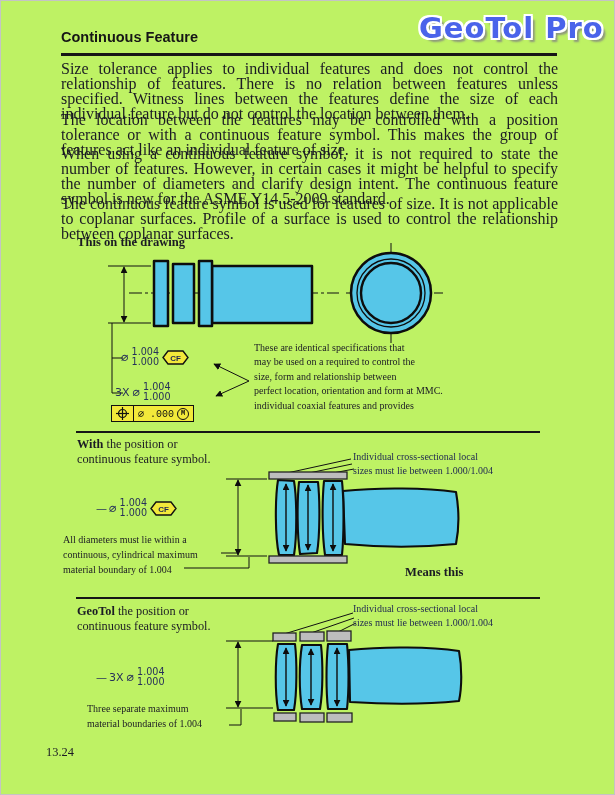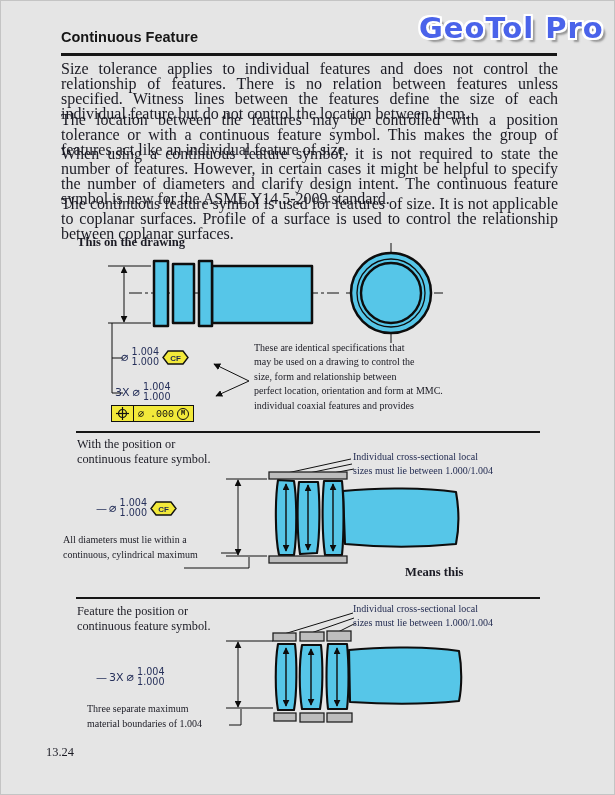--- a/index.html
+++ b/index.html
@@ -1,36 +1,36 @@
 <!DOCTYPE html>
 <html><head>
 <meta charset="utf-8">
 <style>
   html,body{margin:0;padding:0;background:#ffffff;}
-  .page{position:relative;width:615px;height:795px;background:#e5e5e5;overflow:hidden;
+  .page{position:relative;width:615px;height:795px;background:#bef264;overflow:hidden;
         border:1px solid #c4c4c4;box-sizing:border-box;
         font-family:"Liberation Serif",serif;color:#1b1b24;}
   .abs{position:absolute;}
 
   
   .title{left:60px;top:28px;font-family:"Liberation Sans",sans-serif;font-weight:bold;
          font-size:14.5px;color:#161616;}
   .title-rule{left:60px;top:52px;width:496px;height:3px;background:#161616;}
   .logo{left:418px;top:10px;font-family:"DejaVu Sans",sans-serif;font-weight:bold;
         font-size:29px;letter-spacing:1px;color:#4a63ea;
         text-shadow:-2px -2px 0 #fff,2px -2px 0 #fff,-2px 2px 0 #fff,2px 2px 0 #fff,
                     -2px 0 0 #fff,2px 0 0 #fff,0 -2px 0 #fff,0 2px 0 #fff,
                     4px 4px 2px rgba(130,130,130,.8);}
 
   
   .para{left:60px;width:497px;margin:0;font-size:16px;line-height:15.1px;text-align:justify;}
   .subhead{font-weight:bold;font-size:12.6px;}
   .notelines{font-size:10px;line-height:14.4px;}
   .navy{color:#232c52;}
-  .b{font-weight:normal;}
+  .b{font-weight:bold;}
   .divider{height:2px;background:#161616;}
 
   
   .part{fill:#56C6E8;stroke:#0d0d0d;stroke-width:2.5;stroke-linejoin:round;}
   .part2{fill:#56C6E8;stroke:#0d0d0d;stroke-width:2.1;stroke-linejoin:round;}
   .ring{fill:none;stroke:#0d0d0d;}
   .plate{fill:#bdbdbd;stroke:#222222;stroke-width:1.3;}
   .thin{stroke:#111111;stroke-width:1;fill:none;}
   .cl{stroke:#111111;stroke-width:1;fill:none;stroke-dasharray:13 3 3 3;}
   .arr{stroke:#0d0d0d;stroke-width:1.4;fill:none;}
@@ -126,21 +126,21 @@
       </svg>
     </span>
     <span class="cell">
       <span>⌀ .000</span>
       <span class="circle-m">M</span>
     </span>
   </div>
 
   <div class="abs notelines" style="left:253px;top:340px">
     <div>These are identical specifications that</div>
-    <div>may be used on a drawing to control the</div>
+    <div>may be used on a required to control the</div>
     <div>size, form and relationship between</div>
     <div>perfect location, orientation and form at MMC.</div>
     <div>individual coaxial features and provides</div>
   </div>
 
   <div class="abs divider" style="left:75px;top:430px;width:464px"></div>
 
   <div class="abs" style="left:76px;top:436px;font-size:12.3px;line-height:15px">
     <div><span class="b">With</span><span> the position or</span></div>
     <div>continuous feature symbol.</div>
@@ -155,20 +155,21 @@
     </span>
     <svg class="cfb" width="27" height="15" viewBox="0 0 27 15">
       <polygon points="6,1 21,1 26,7.5 21,14 6,14 1,7.5"></polygon>
       <text x="13.5" y="10.5">CF</text>
     </svg>
   </div>
 
   <div class="abs notelines" style="left:62px;top:531px;line-height:15px">
     <div>All diameters must lie within a</div>
     <div>continuous, cylindrical maximum</div>
+    <div>material boundary of 1.004</div>
   </div>
 
   <svg class="abs" style="left:180px;top:448px" width="300" height="145" viewBox="0 0 300 145">
     <defs>
       <marker id="ah2" viewBox="0 0 10 10" refX="9" refY="5" markerWidth="7" markerHeight="7" orient="auto-start-reverse" markerUnits="userSpaceOnUse">
         <path d="M0,0 L10,5 L0,10 Z" fill="#0d0d0d"></path>
       </marker>
     </defs>
     <line class="thin" x1="106" y1="24" x2="170" y2="10"></line>
     <line class="thin" x1="128" y1="24" x2="171" y2="15"></line>
@@ -191,21 +192,21 @@
 
   <div class="abs notelines navy" style="left:352px;top:449px">
     <div>Individual cross-sectional local</div>
     <div>sizes must lie between 1.000/1.004</div>
   </div>
   <div class="abs subhead" style="left:404px;top:564px">Means this</div>
 
   <div class="abs divider" style="left:75px;top:596px;width:464px"></div>
 
   <div class="abs" style="left:76px;top:603px;font-size:12.3px;line-height:15px">
-    <div><span class="b">Feature</span><span> the position or</span></div>
+    <div><span class="b">GeoTol</span><span> the position or</span></div>
     <div>continuous feature symbol.</div>
   </div>
 
   <div class="abs callout" style="left:95px;top:666px">
     <span class="dash">—</span>
     <span class="pfx">3X</span>
     <span class="dia">⌀</span>
     <span class="stack">
       <span>1.004</span>
       <span>1.000</span>

